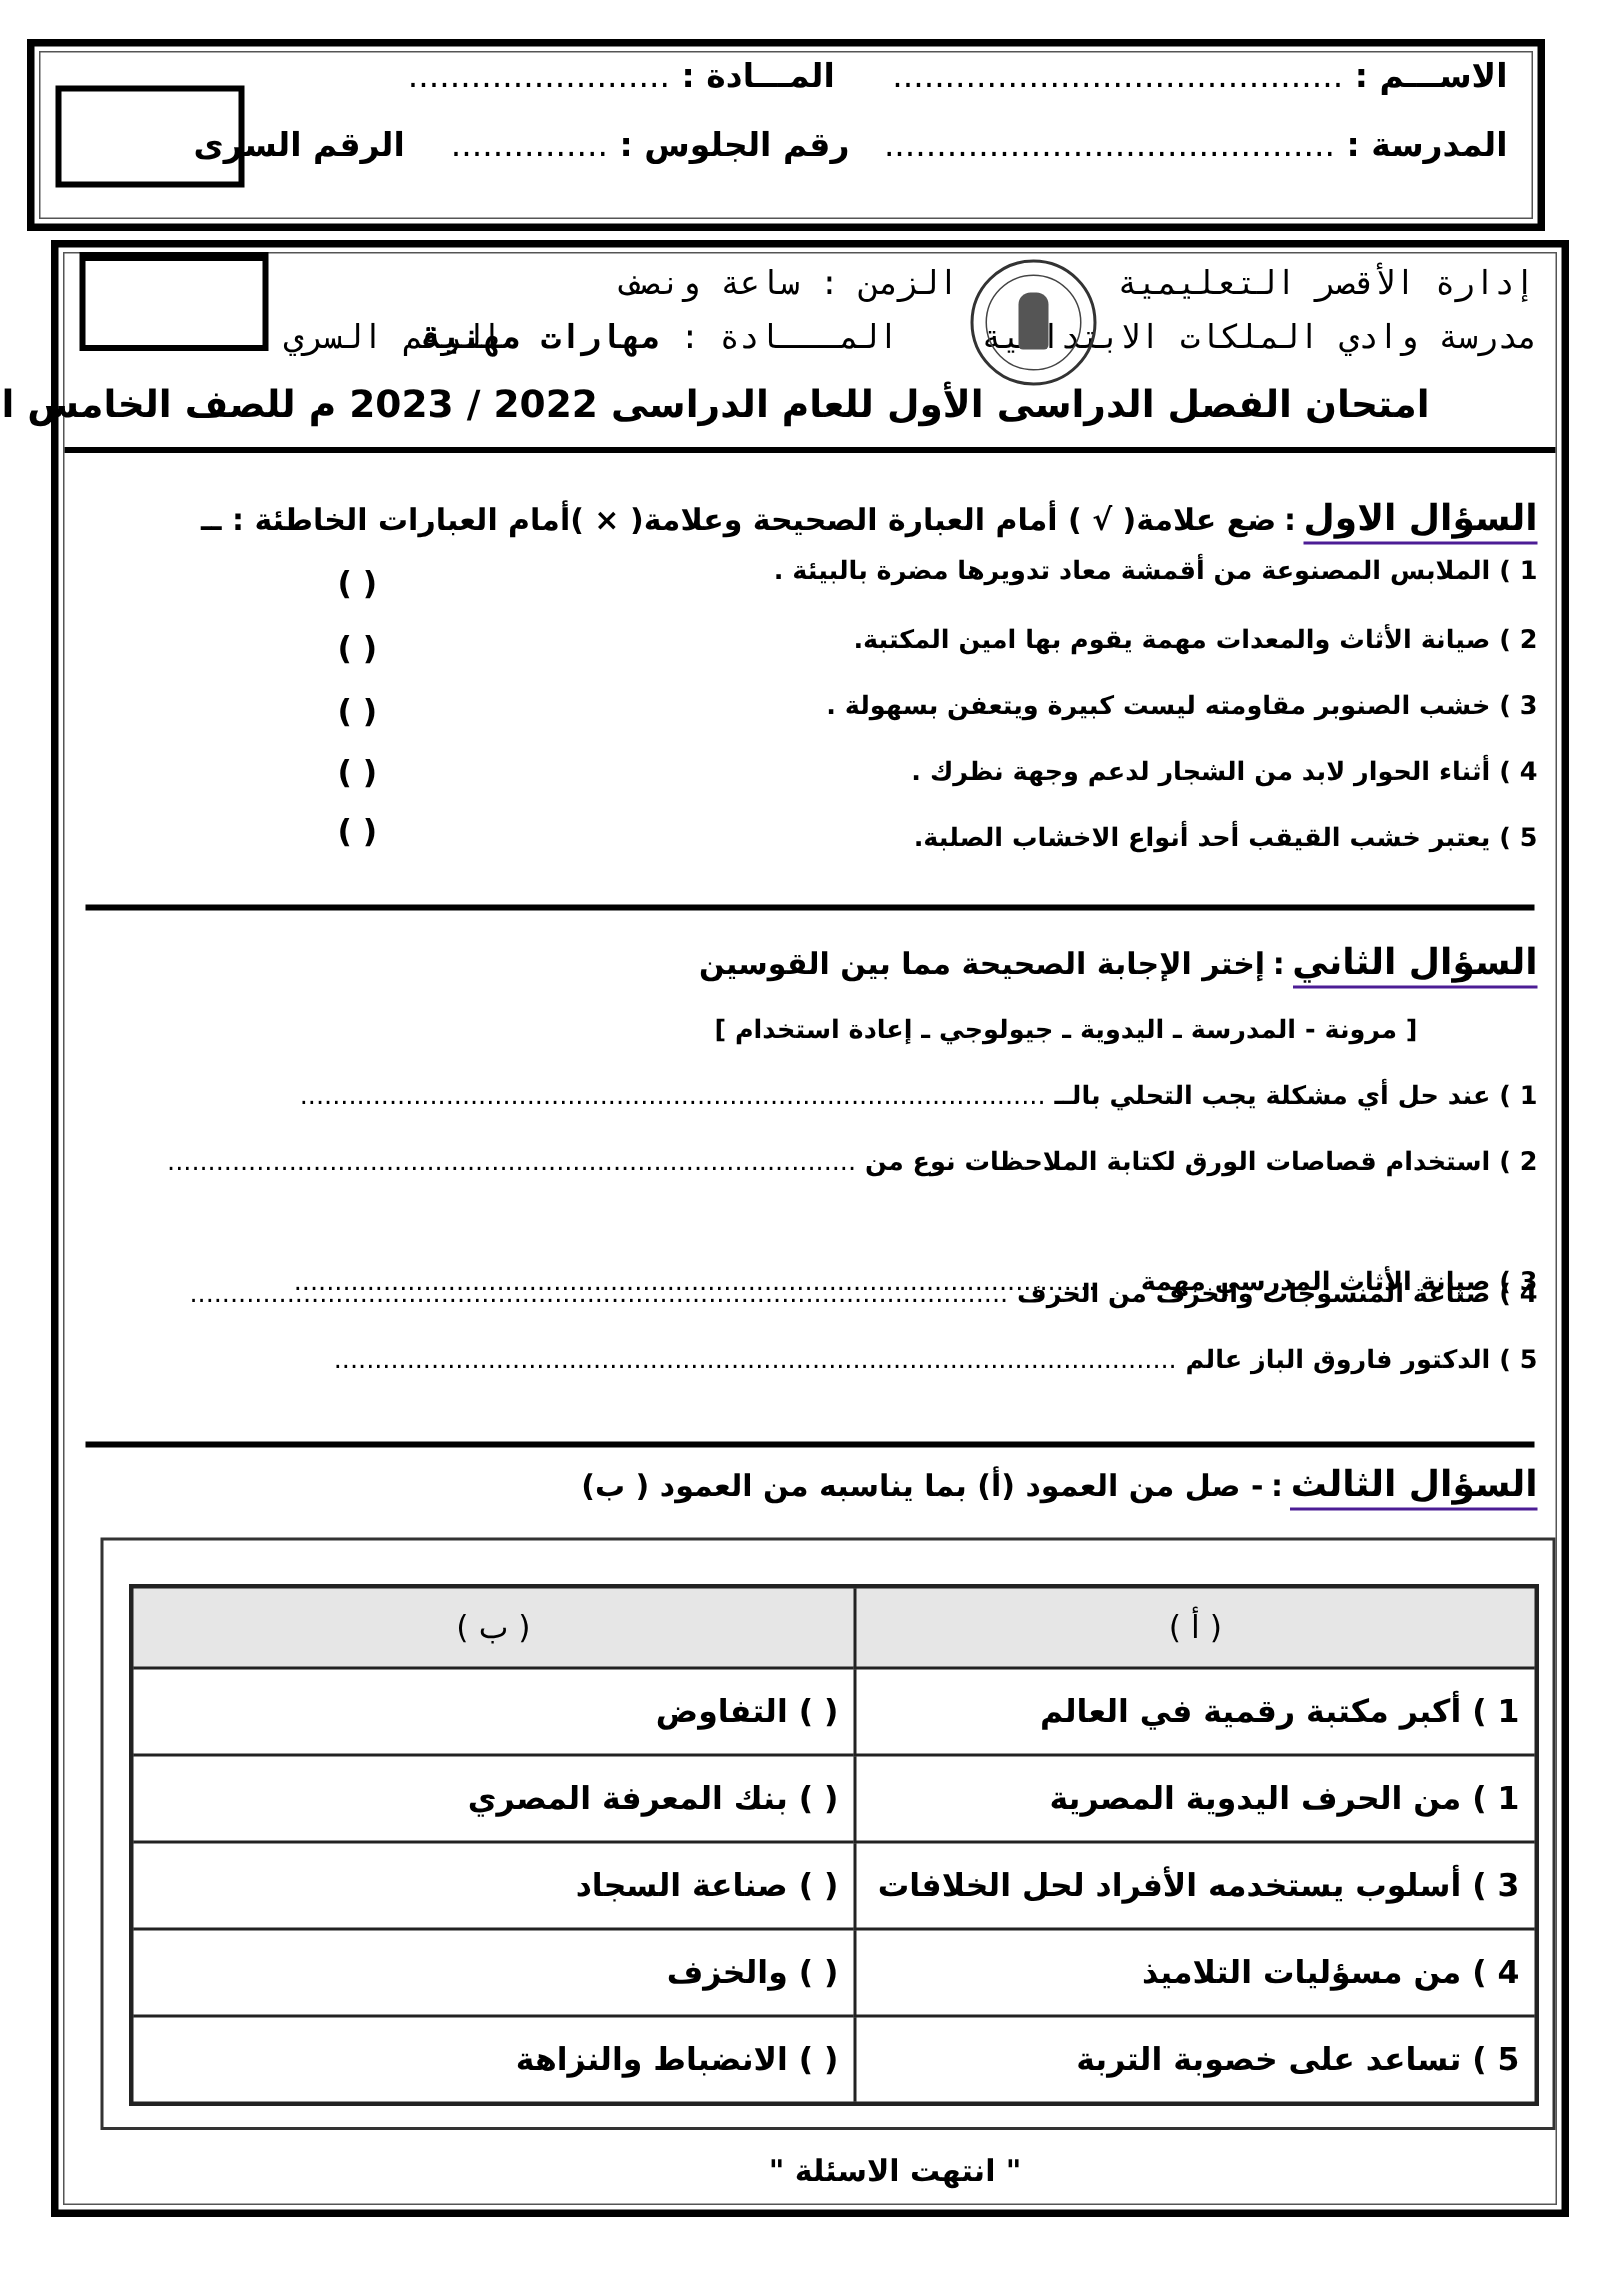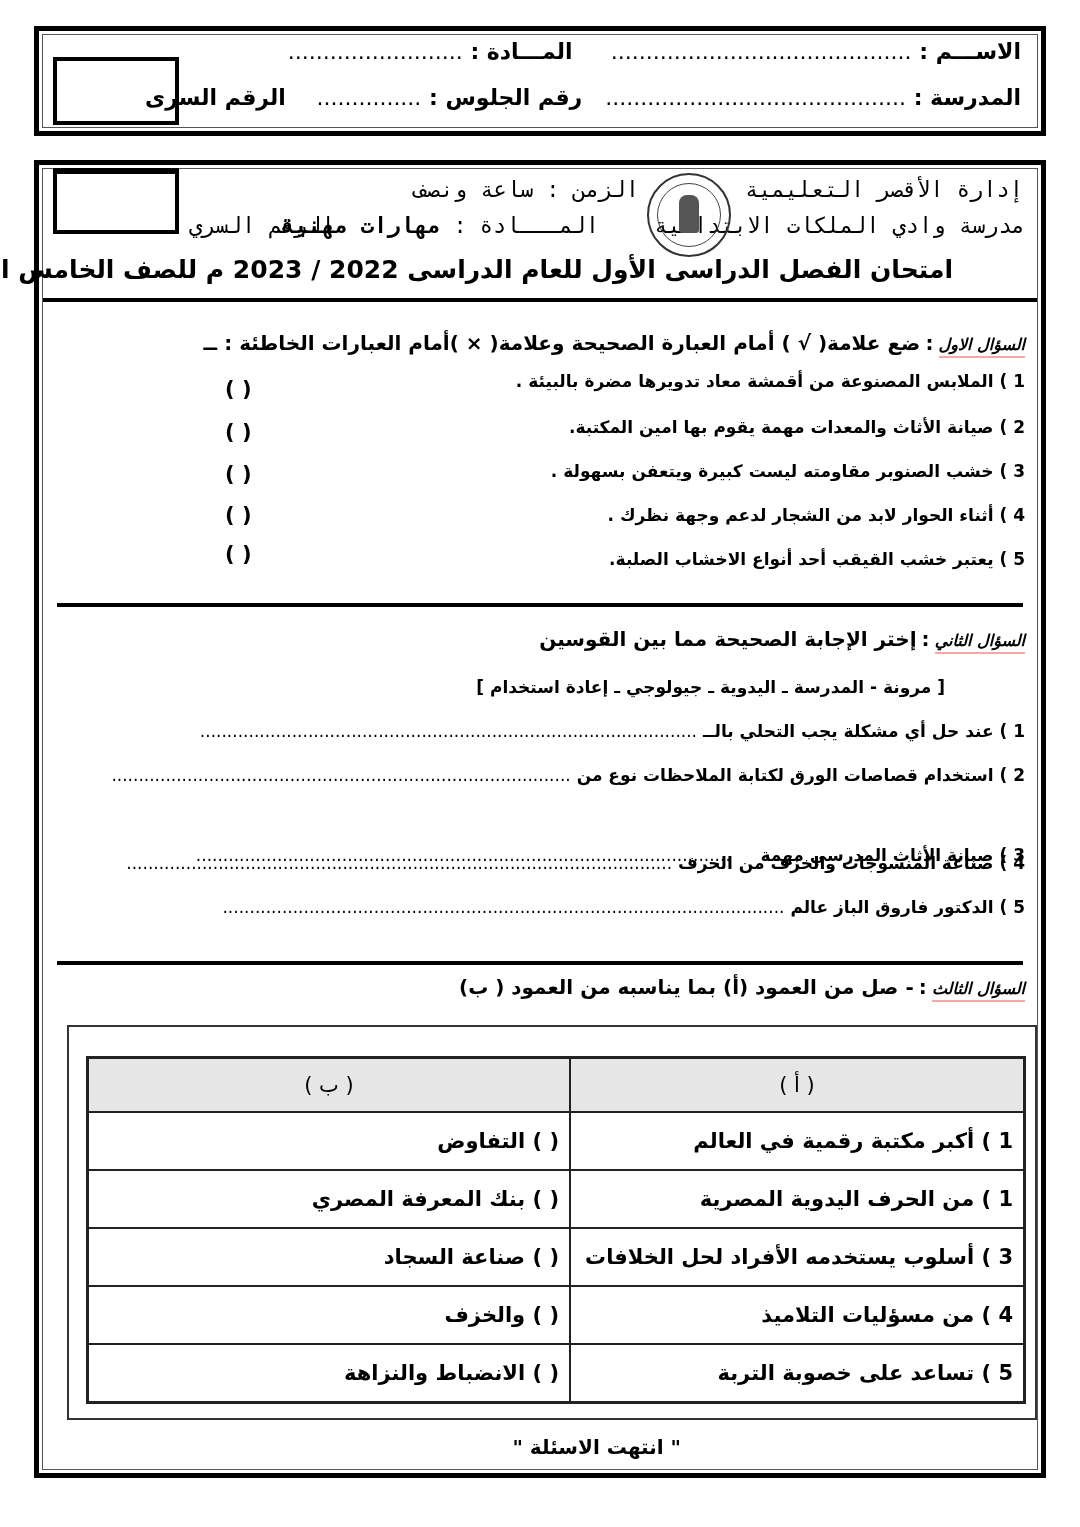--- a/index.html
+++ b/index.html
@@ -1,20 +1,20 @@
 <!DOCTYPE html>
 <html><head>
 <meta charset="utf-8">
 <style>
   html, body { margin: 0; padding: 0; background: #ffffff; }
   body { width: 1080px; height: 1527px; position: relative; font-family: "DejaVu Sans", sans-serif; color: #000; overflow: hidden; }
   .b { font-weight: bold; }
 
   
-  .topbox { position: absolute; left: 34px; top: 26px; width: 1012px; height: 110px; box-sizing: border-box; border: 5px solid #000; }
+  .topbox { position: absolute; left: 18px; top: 26px; width: 1012px; height: 128px; box-sizing: border-box; border: 5px solid #000; }
   .topbox .inner { position: absolute; left: 3px; top: 3px; right: 3px; bottom: 3px; border: 1px solid #555; }
   .topbox .code-box { position: absolute; left: 14px; top: 26px; width: 118px; height: 60px; border: 4px solid #000; }
   .topbox .row { position: absolute; right: 20px; direction: rtl; font-size: 22px; font-weight: bold; white-space: nowrap; }
   .topbox .row1 { top: 8px; }
   .topbox .row2 { top: 54px; }
   .dots { letter-spacing: 1px; font-weight: normal; }
 
   
   .frame { position: absolute; left: 34px; top: 160px; width: 1012px; height: 1318px; box-sizing: border-box; border: 5px solid #000; }
   .frame .inner { position: absolute; left: 3px; top: 3px; right: 3px; bottom: 3px; border: 1px solid #555; }
@@ -23,21 +23,21 @@
   .hdr-divider { position: absolute; left: 4px; right: 4px; top: 133px; height: 4px; background: #000; }
 
   .abs { position: absolute; white-space: nowrap; direction: rtl; }
   .hdr-l1 { font-size: 22px; font-family: Liberation Mono, monospace; }
   .logo { position: absolute; left: 608px; top: 8px; width: 84px; height: 84px; border-radius: 50%; border: 2px solid #333; box-sizing: border-box; }
   .logo .ring { position: absolute; left: 8px; top: 8px; right: 8px; bottom: 8px; border-radius: 50%; border: 1.5px solid #444; }
   .logo .fig { position: absolute; left: 30px; top: 20px; width: 20px; height: 38px; background: #555; border-radius: 8px 8px 3px 3px; }
 
   .title { font-size: 25px; font-weight: 900; }
 
-  .q-title { font-size: 16px; font-weight: 900; border-bottom: 2px solid #fca5a5; padding-bottom: 2px; font-style: italic; }
+  .q-title { font-size: 24px; font-weight: 900; border-bottom: 2px solid #4c1d95; padding-bottom: 2px; }
   .q-text { font-size: 20px; font-weight: bold; }
   .item { font-size: 17px; font-weight: bold; }
   .paren { font-size: 21px; font-weight: bold; }
   .sec-div { position: absolute; left: 18px; right: 18px; height: 4px; background: #000; }
 
   
   .tbl-outer { position: absolute; left: 28px; top: 860px; width: 970px; height: 395px; box-sizing: border-box; border: 2px solid #333; }
   table.match { position: absolute; left: 52px; top: 895px; width: 940px; border-collapse: collapse; direction: rtl; border: 3px solid #222; }
   table.match td, table.match th { border: 2px solid #222; height: 56px; font-size: 21px; font-weight: bold; padding: 0 10px; }
   table.match th { background: #e6e6e6; font-weight: normal; text-align: center; height: 52px; }

